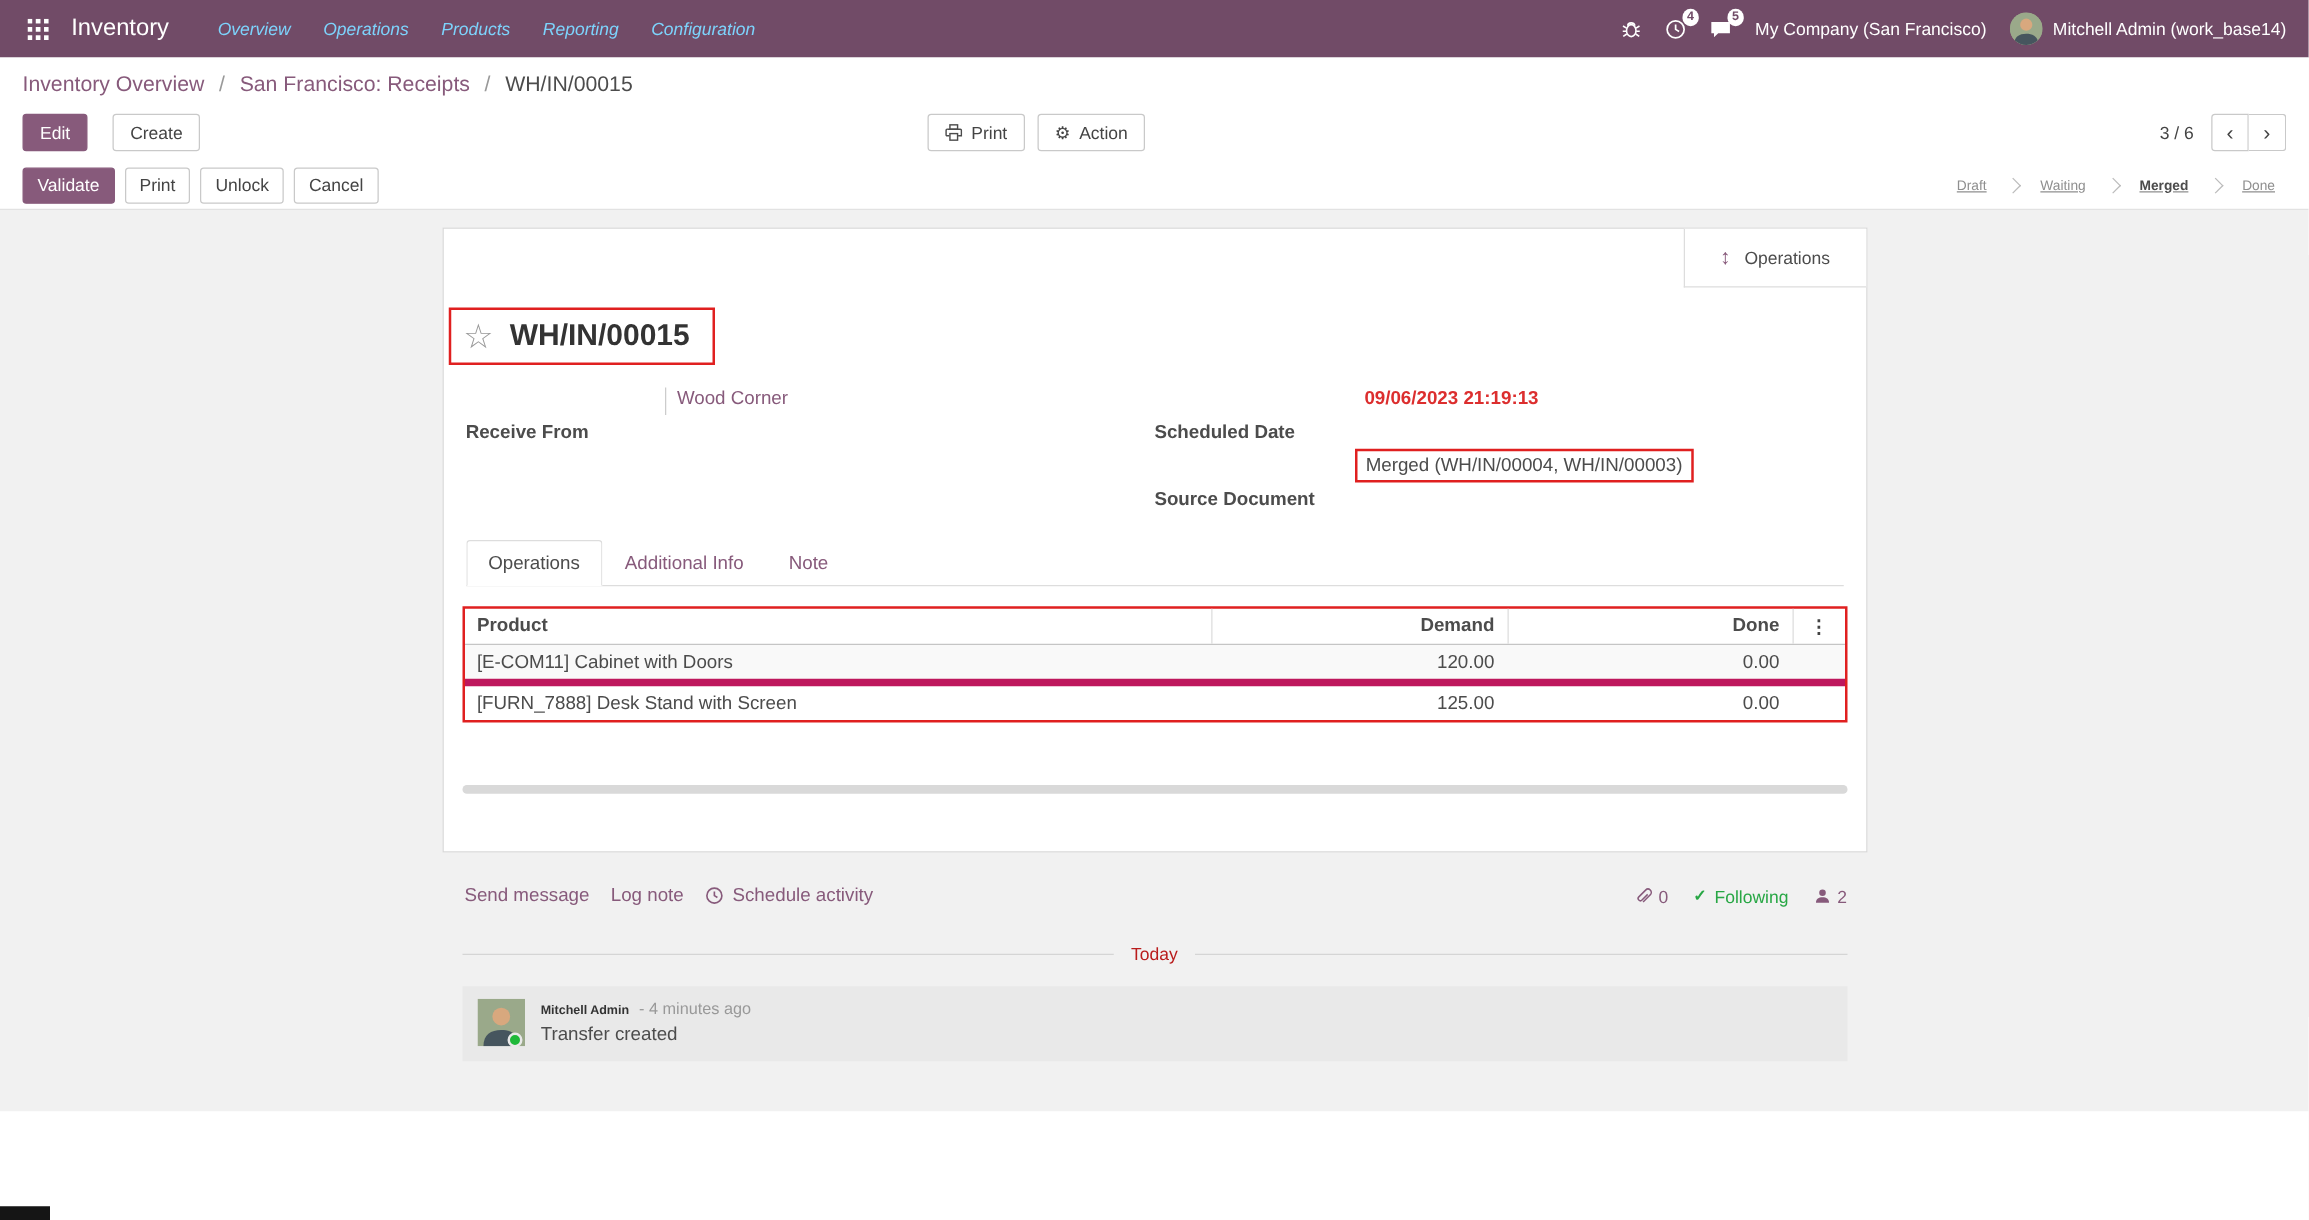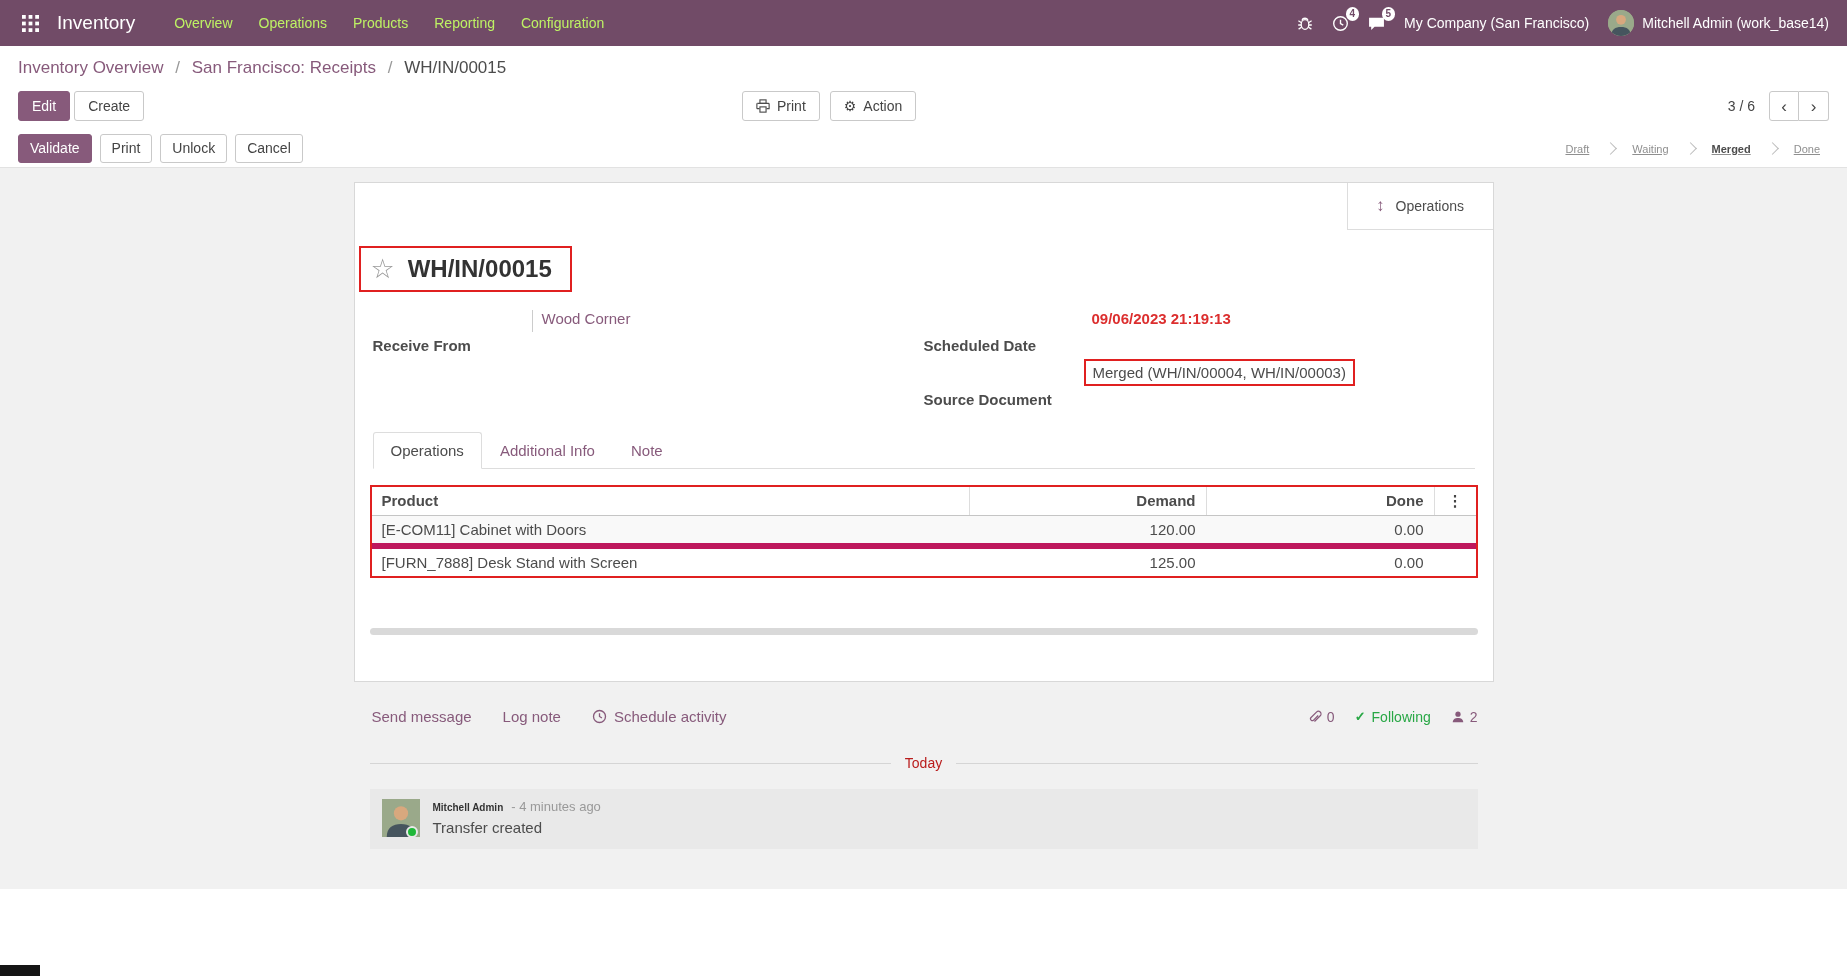--- a/index.html
+++ b/index.html
@@ -6,39 +6,39 @@
   html,body { width:1847px; height:976px; }
   body {
     font-family:"Liberation Sans", sans-serif;
     background:#fff; color:#4c4c4c; overflow:hidden; position:relative;
   }
   
   .navbar { height:46px; background:var(--navbar-bg,#714B67); display:flex; align-items:center; padding:0 18px 0 12px; color:#fff; }
   .apps-toggle { display:flex; align-items:center; padding:0 10px; cursor:pointer; height:46px; }
   .brand { font-size:19px; margin:0 26px 0 8px; cursor:pointer; }
   .nav-menu { display:flex; height:46px; }
-  .nav-menu .menu-item { color:#bef264; font-size:14px; padding:0 13px; line-height:46px; cursor:pointer; }
+  .nav-menu .menu-item { color:#7dd3fc; font-size:14px; padding:0 13px; line-height:46px; cursor:pointer;font-style:italic; }
   .nav-right { margin-left:auto; display:flex; align-items:center; gap:19px; }
   .systray-icon { position:relative; display:flex; align-items:center; cursor:pointer; }
   .badge { position:absolute; top:-8px; right:-10px; background:#fff; color:var(--navbar-bg,#714B67); font-size:10px; font-weight:bold; line-height:1; padding:2px 4px; border-radius:8px; }
   .nav-company { font-size:14px; cursor:pointer; }
   .nav-user { display:flex; align-items:center; gap:8px; font-size:14px; cursor:pointer; }
   .avatar-sm { width:26px; height:26px; border-radius:50%; overflow:hidden; flex-shrink:0; background:#9aa98a; }
   .avatar-sm svg, .msg-avatar-img svg { display:block; width:100%; height:100%; }
 
   
   .control-panel { background:#fff; padding:12px 18px 8px; }
   .breadcrumb { font-size:17px; margin-bottom:12px; }
   .breadcrumb .bc-link { color:var(--primary,#875A7B); cursor:pointer; }
   .breadcrumb .bc-sep { color:#999; margin:0 7px; }
   .breadcrumb .bc-current { color:#4c4c4c; }
   .cp-row { position:relative; height:32px; display:flex; align-items:center; }
   .btn { font-size:14px; padding:5px 13px; border:1px solid #c9c9c9; background:#fff; color:#444; border-radius:3px; cursor:pointer; font-family:inherit; display:inline-flex; align-items:center; gap:7px; line-height:1.35; }
   .btn-primary { background:var(--primary,#875A7B); border-color:var(--primary,#875A7B); color:#fff; }
-  .cp-left { display:flex; gap:4px; }
+  .cp-left { display:flex; gap:20px; }
   .cp-center { position:absolute; left:724px; display:flex; gap:10px; }
   .cp-right { margin-left:auto; display:flex; align-items:center; }
   .pager-text { font-size:14px; color:#444; margin-right:14px; }
   .pager-group { display:flex; }
   .pager-btn { width:30px; height:30px; border:1px solid #c9c9c9; background:#fff; color:#444; font-size:17px; line-height:1; cursor:pointer; display:flex; align-items:center; justify-content:center; }
   .pager-btn.first { border-radius:3px 0 0 3px; }
   .pager-btn.last { border-radius:0 3px 3px 0; border-left:none; }
 
   
   .statusbar { height:38px; background:#fff; border-bottom:1px solid #e2e2e2; display:flex; align-items:center; padding:0 18px; }
@@ -85,21 +85,21 @@
   .thead .th { cursor:pointer; }
   .tr { display:flex; cursor:pointer; }
   .tr + .tr { border-top:6px solid #be185d; }
   .tr.striped { background:#f9f9f9; }
 
   .hscroll { margin:50px 15px 0; height:7px; background:#d9d9d9; border-radius:4px; cursor:grab; }
 
   
   .chatter { width:1140px; margin:0 auto; padding-top:26px; }
   .chatter-topbar { display:flex; align-items:center; }
-  .chatter-btns { display:flex; gap:31px; padding-left:18px; }
+  .chatter-btns { display:flex; gap:17px; padding-left:18px; }
   .chatter-btn { color:var(--primary,#875A7B); font-size:15px; background:none; border:none; cursor:pointer; font-family:inherit; display:flex; align-items:center; gap:7px; padding:0; }
   .chatter-right { margin-left:auto; display:flex; align-items:center; gap:20px; padding-right:16px; font-size:14px; }
   .attach-counter, .followers-counter { color:var(--primary,#875A7B); display:flex; gap:5px; align-items:center; cursor:pointer; }
   .follow-btn { color:var(--success,#28a745); display:flex; gap:6px; align-items:center; cursor:pointer; font-size:14px; background:none; border:none; font-family:inherit; padding:0; }
   .check-ic { font-size:13px; font-weight:bold; }
 
   .day-sep { display:flex; align-items:center; margin:30px 16px 0; color:#b91c1c; font-size:14px; }
   .day-sep::before, .day-sep::after { content:""; flex:1; border-top:1px solid #d5d5d5; }
   .day-sep span { padding:0 14px; }
 

